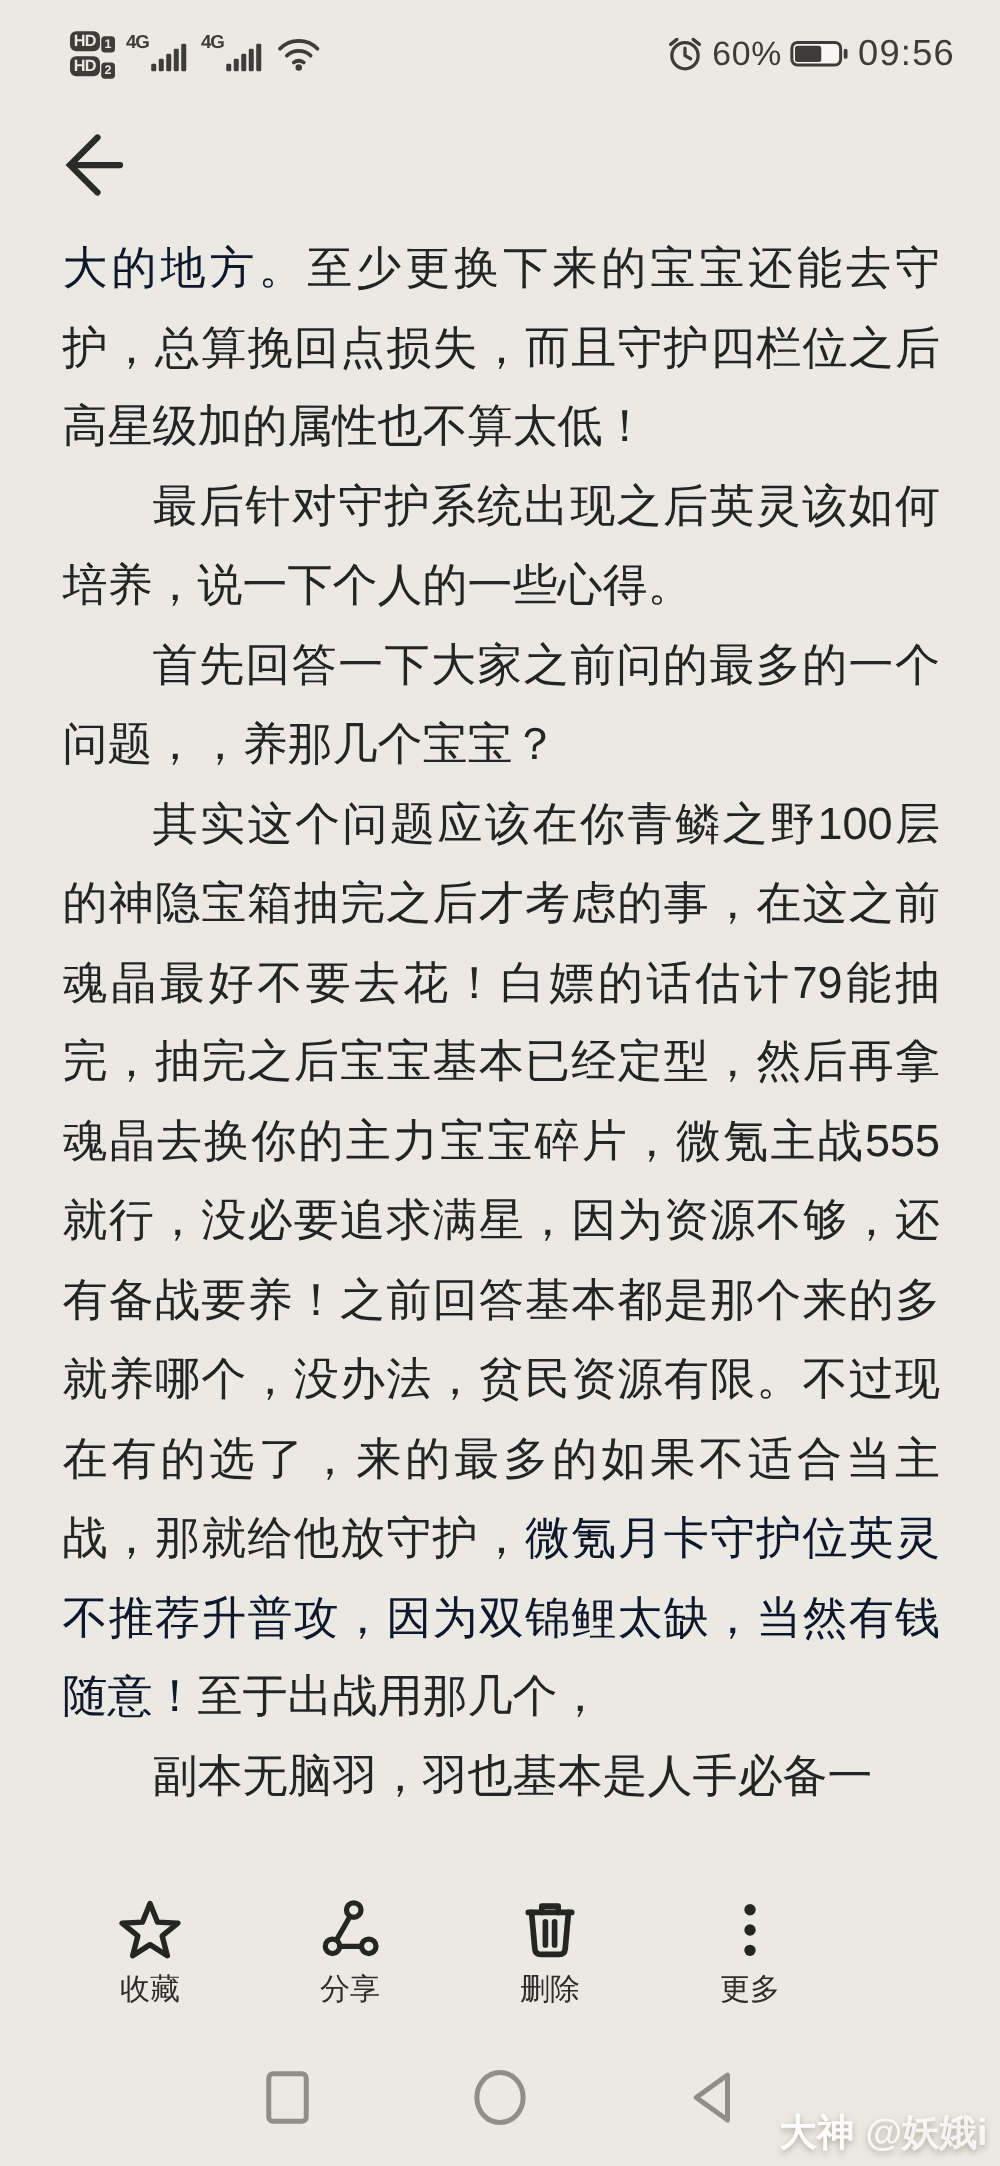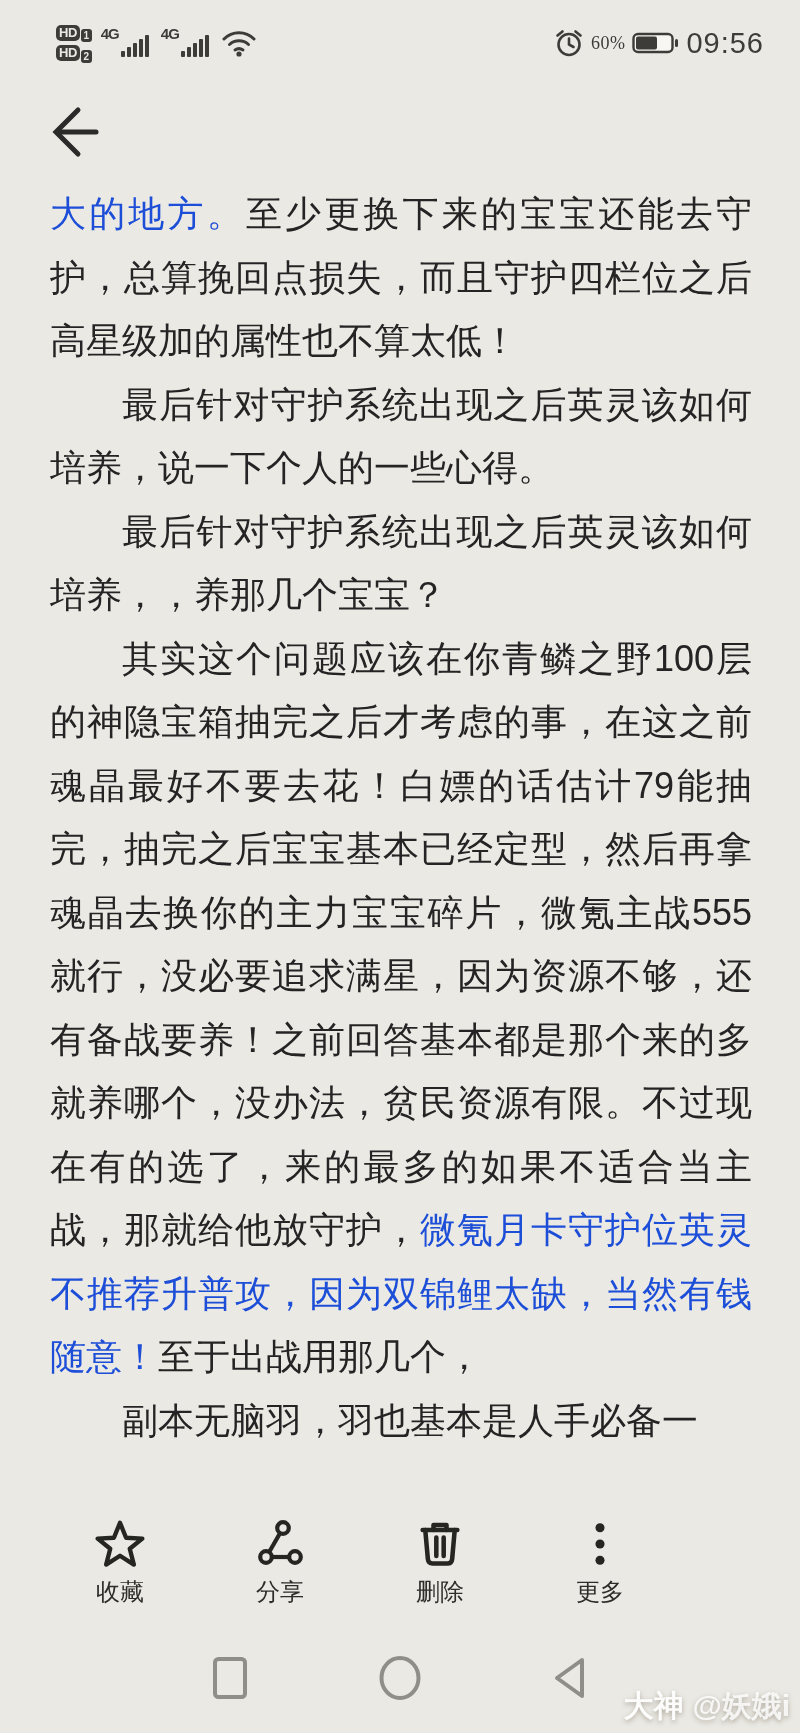--- a/index.html
+++ b/index.html
@@ -19,32 +19,32 @@
   .sb-right{margin-left:auto;display:flex;align-items:center;gap:7px;}
   .hd-stack{display:flex;flex-direction:column;gap:4px;}
   .hd-badge{display:flex;align-items:center;gap:1px;}
   .hd-pill{background:#3d3c39;color:#ebe9e4;font-size:13px;font-weight:bold;
     padding:1px 3px;border-radius:5px;line-height:1.1;letter-spacing:-0.5px;}
   .hd-num{background:#3d3c39;color:#ebe9e4;font-size:10px;font-weight:bold;
     min-width:11px;height:13px;display:flex;align-items:center;justify-content:center;
     border-radius:3px;transform:translateY(3px);}
   .sim{display:flex;align-items:center;gap:1px;}
   .net-label{font-size:15px;font-weight:bold;transform:translateY(-10px);letter-spacing:-1px;}
-  .pct{font-size:18px;letter-spacing:0.5px;font-family:Liberation Serif, serif;}
+  .pct{font-size:27px;letter-spacing:0.5px;}
   .clock{font-size:29px;letter-spacing:1px;}
   
   .back-row{position:absolute;top:100px;left:50px;width:60px;height:68px;cursor:pointer;}
   
   .content{
     position:absolute;top:182px;left:50px;width:702px;
     font-size:36px;line-height:63.5px;text-align:justify;color:#242424;
   }
   .para{margin:0;}
   .para.indent{text-indent:2em;}
-  .red{color:#1d4ed8;margin-top:10px;}
+  .red{color:#0f172a;margin-top:10px;}
   
   .toolbar{position:absolute;top:1518px;left:40px;width:640px;display:flex;}
   .tool{flex:1;display:flex;flex-direction:column;align-items:center;gap:10px;cursor:pointer;}
   .tool svg{display:block;}
   .tool-label{font-size:24px;color:#2e2d2a;line-height:1;}
   
   .navbar{position:absolute;top:1650px;left:0;width:800px;display:flex;justify-content:center;align-items:center;}
   .nav-btn{width:170px;height:56px;display:flex;justify-content:center;align-items:center;cursor:pointer;}
   
   .watermark{
@@ -128,21 +128,21 @@
       <g stroke="#2a2a28" stroke-width="5" fill="none" stroke-linecap="round">
         <path d="M8,32 L46,32"></path>
         <path d="M28,10 L6,32 L28,54"></path>
       </g>
     </svg>
   </div>
 
   <main class="content">
     <p class="para"><span class="red">大的地方。</span><span>至少更换下来的宝宝还能去守护，总算挽回点损失，而且守护四栏位之后高星级加的属性也不算太低！</span></p>
     <p class="para indent"><span>最后针对守护系统出现之后英灵该如何培养，说一下个人的一些心得。</span></p>
-    <p class="para indent"><span>最后针对守护系统出现之后英灵该如何培养，，养那几个宝宝？</span></p>
+    <p class="para indent"><span>首先回答一下大家之前问的最多的一个问题，，养那几个宝宝？</span></p>
     <p class="para indent"><span>其实这个问题应该在你青鳞之野100层的神隐宝箱抽完之后才考虑的事，在这之前魂晶最好不要去花！白嫖的话估计79能抽完，抽完之后宝宝基本已经定型，然后再拿魂晶去换你的主力宝宝碎片，微氪主战555就行，没必要追求满星，因为资源不够，还有备战要养！之前回答基本都是那个来的多就养哪个，没办法，贫民资源有限。不过现在有的选了，来的最多的如果不适合当主战，那就给他放守护，</span><span class="red">微氪月卡守护位英灵不推荐升普攻，因为双锦鲤太缺，当然有钱随意！</span><span>至于出战用那几个，</span></p>
     <p class="para indent"><span>副本无脑羽，羽也基本是人手必备一</span></p>
   </main>
 
   <div class="toolbar">
     <div class="tool">
       <svg width="54" height="52" viewBox="0 0 24 24">
         <path d="M12 2.2 L14.8 9.1 L22.3 9.5 L16.5 14.2 L18.4 21.5 L12 17.4 L5.6 21.5 L7.5 14.2 L1.7 9.5 L9.2 9.1 Z" fill="none" stroke="#252522" stroke-width="2" stroke-linejoin="round"></path>
       </svg>
       <span class="tool-label">收藏</span>

